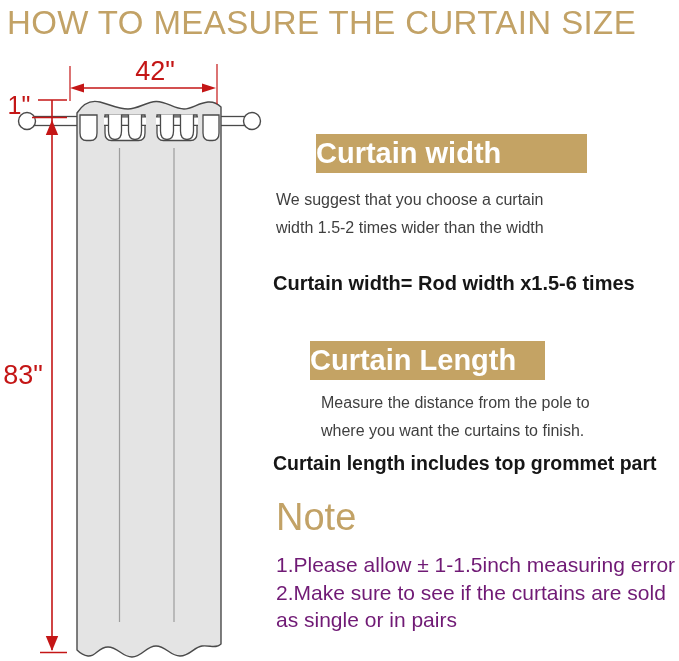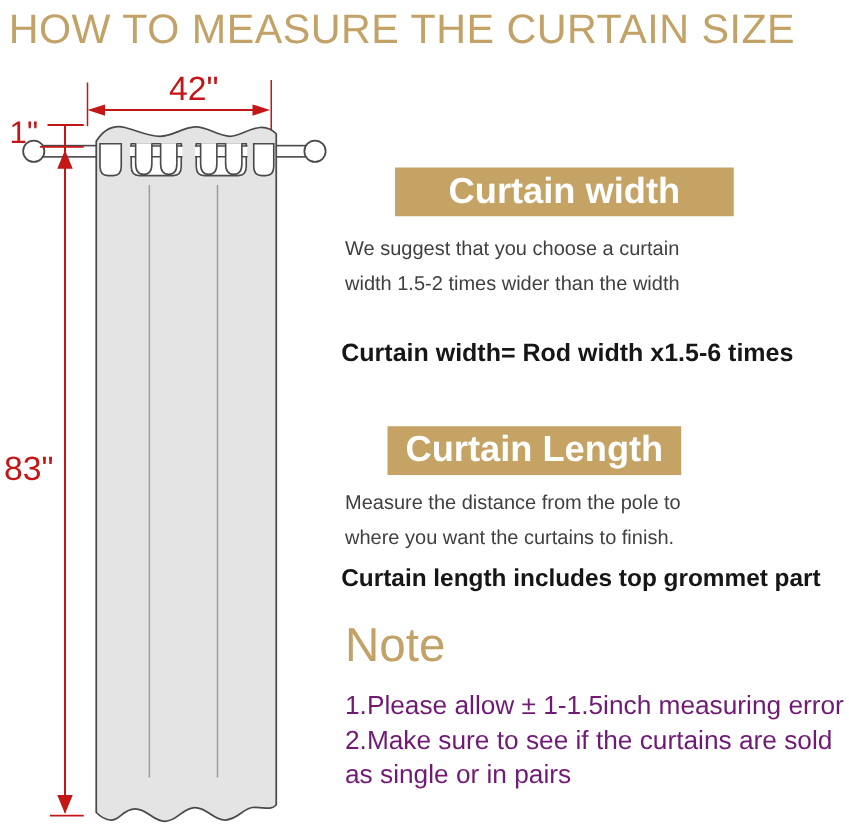--- a/index.html
+++ b/index.html
@@ -7,29 +7,29 @@
     position:relative;width:679px;height:661px;background:#ffffff;
     font-family:"Liberation Sans",sans-serif;overflow:hidden;
   }
   .page-title{
     position:absolute;left:7px;top:4px;width:668px;
     font-size:33px;font-weight:normal;letter-spacing:.4px;
     color:#c2a266;white-space:nowrap;
   }
   .banner{
     position:absolute;height:39px;background:#c4a364;color:#ffffff;
-    font-weight:bold;font-size:29px;line-height:39px;text-align:center;
+    font-weight:bold;font-size:29px;line-height:39px;text-align:left;
     white-space:nowrap;
   }
   .banner-width{left:316px;top:134px;width:271px;}
   .banner-length{left:310px;top:341px;width:235px;}
   .para{position:absolute;left:276px;color:#3f3f3f;font-size:16px;line-height:27.5px;}
   .para div{white-space:nowrap;}
   .para-width{top:186px;}
-  .para-length{top:389px;}
+  .para-length{top:389px;margin-left:45px;}
   .bold-line{
     position:absolute;left:273px;color:#161616;font-weight:bold;white-space:nowrap;
   }
   .bold-width{top:272px;font-size:20px;}
   .bold-length{top:452px;font-size:19.5px;}
   .note-heading{
     position:absolute;left:276px;top:496px;
     font-size:38px;font-weight:normal;color:#c2a266;text-align:right;
   }
   .note-list{position:absolute;left:276px;top:551px;color:#701a75;font-size:21px;line-height:27.5px;}

